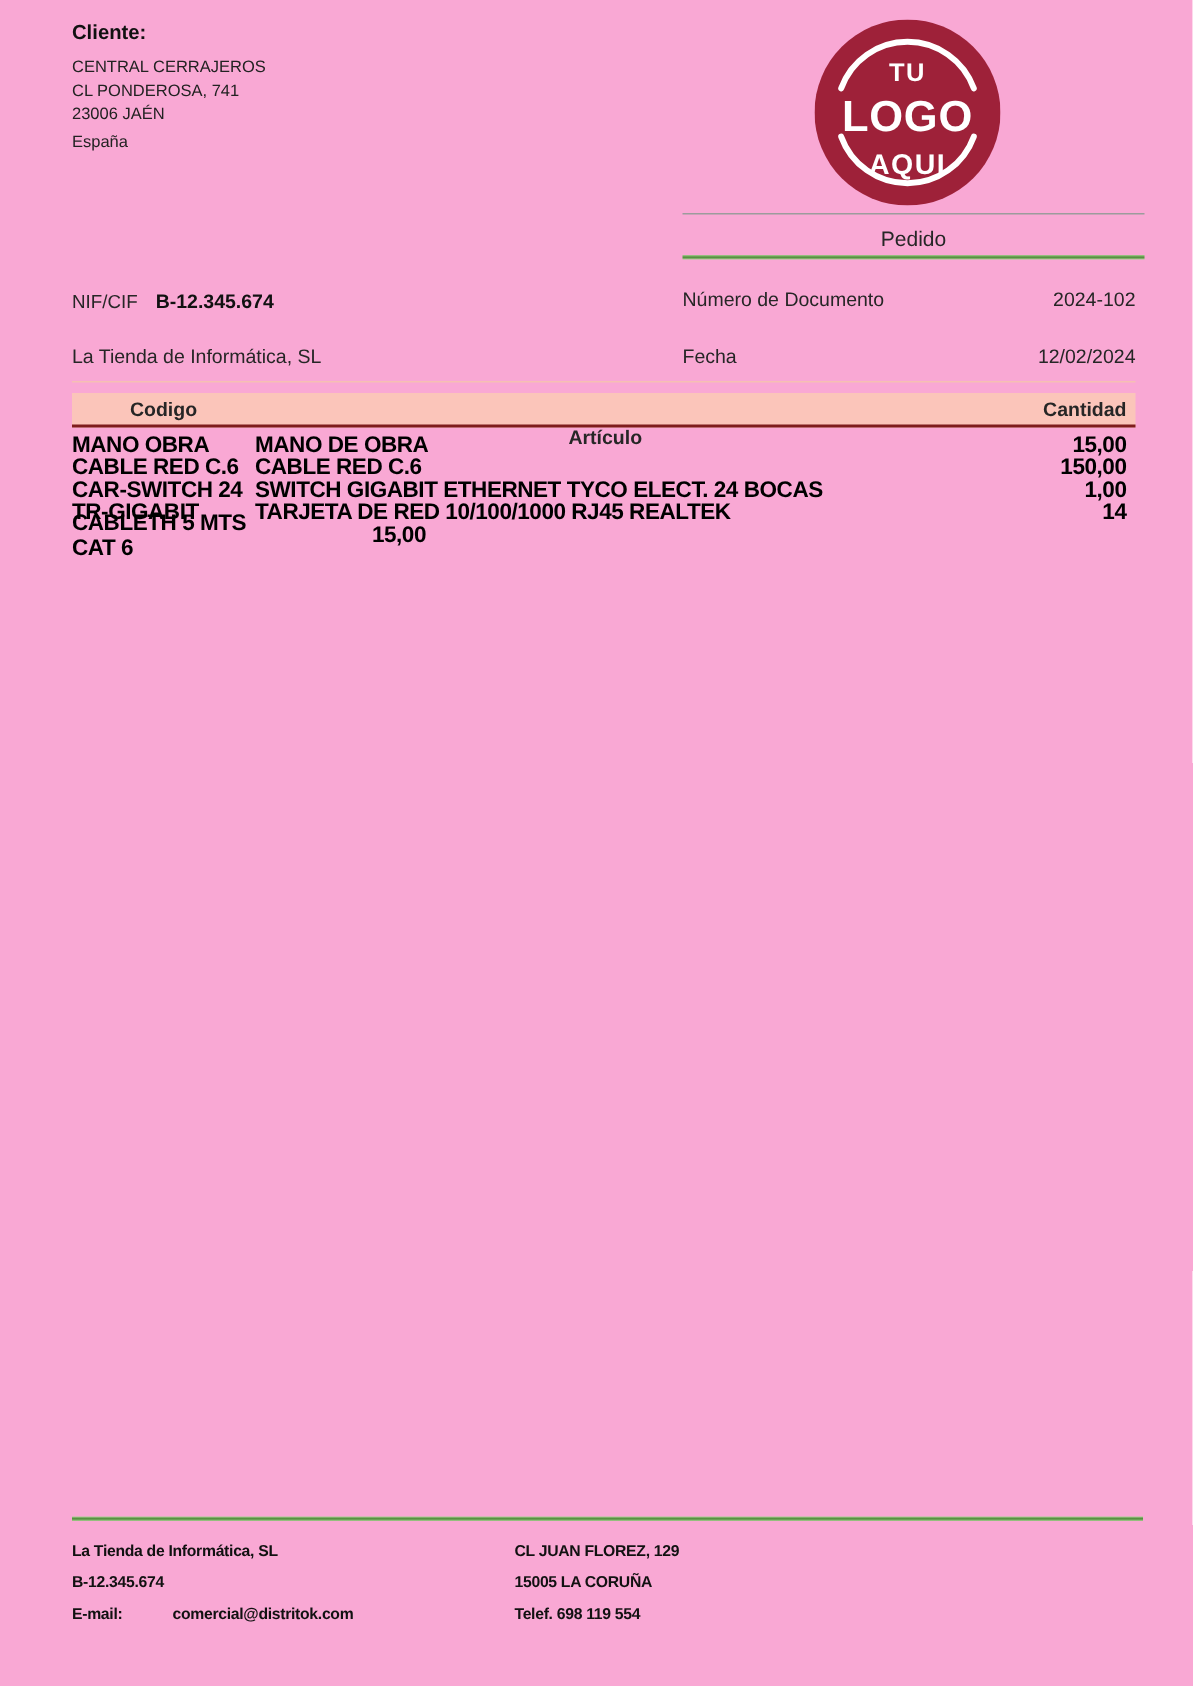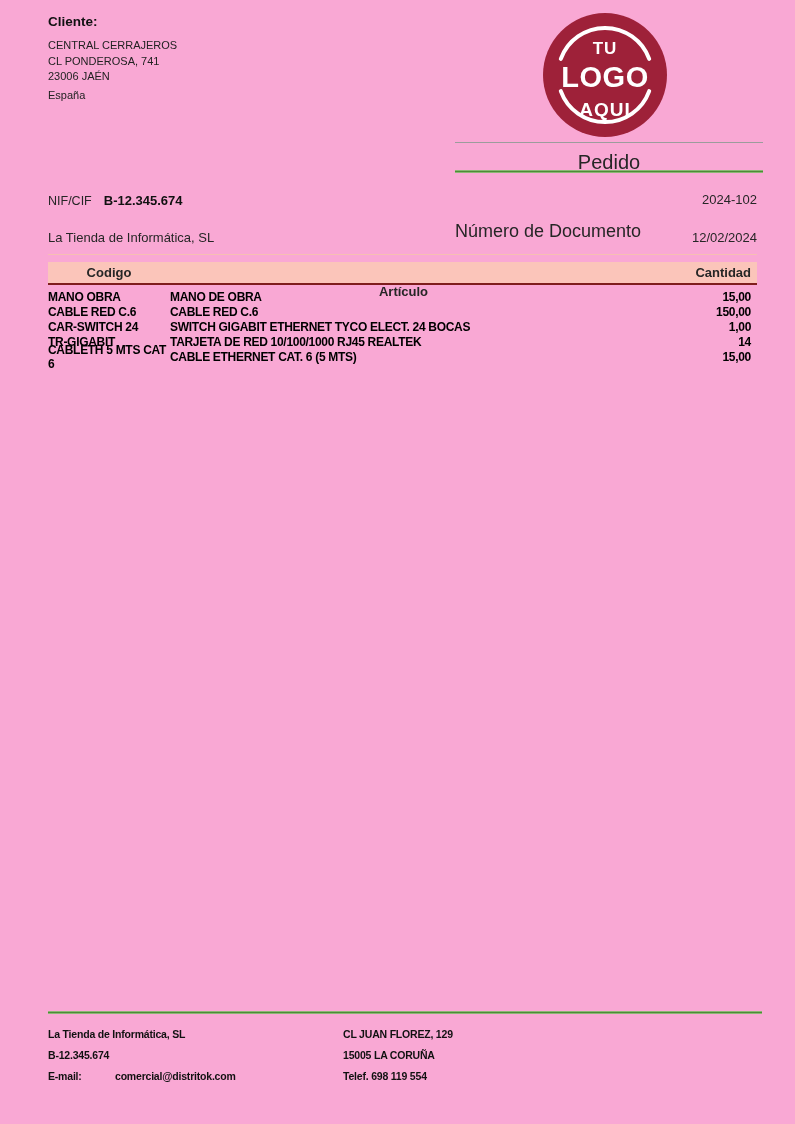--- a/index.html
+++ b/index.html
@@ -15,29 +15,29 @@
   .client-label { font-weight:bold; font-size:13.5px; color:#111; margin-bottom:9px; }
   .client-line { font-size:11px; color:#222; line-height:15.5px; }
   .client-country { margin-top:3px; }
 
   
   .logo { position:absolute; left:543px; top:13px; width:124px; height:124px; }
 
   
   .doc-title-rule-top { position:absolute; left:455px; top:142px; width:308px; height:1px; background:#9c9c9c; }
   .doc-title { position:absolute; left:455px; top:151px; width:308px; text-align:center;
-    font-size:20px; color:#262626; }
+    font-size:14px; color:#262626; }
   .doc-title-rule-bottom { position:absolute; left:455px; top:170px; width:308px; height:3px;
     background:linear-gradient(to bottom,#a9cc92,#4e8a37,#a9cc92); }
 
   
   .doc-field { position:absolute; left:455px; width:302px; display:flex; justify-content:space-between; }
   .doc-field-1 { top:192px; }
   .doc-field-2 { top:230px; }
-  .doc-field-label { font-size:18px; color:#262626;margin-top:29px; }
+  .doc-field-label { font-size:13px; color:#262626; }
   .doc-field-value { font-size:13px; color:#262626; }
 
   
   .nif-row { position:absolute; left:48px; top:193px; font-size:12.5px; color:#262626; }
   .nif-value { font-weight:bold; font-size:13px; margin-left:12px; color:#111; }
   .company-name { position:absolute; left:48px; top:230px; font-size:13px; color:#262626; }
 
   
   .table-top-rule { position:absolute; left:48px; top:254px; width:709px; height:1px; background:#f6bfb3; }
   .items-table { position:absolute; left:48px; top:262px; width:709px; }
@@ -48,21 +48,21 @@
   }
   .col-code   { width:122px; }
   .col-article{ flex:1; }
   .col-qty    { width:120px; }
   .items-head .col-code { text-align:center; }
   .items-head .col-article { text-align:center;margin-top:37px; }
   .items-head .col-qty { text-align:right; padding-right:6px; }
   .items-body { padding-top:4px; }
   .item-row {
     display:flex; height:15px; align-items:center;
-    font-weight:bold; font-size:12px; letter-spacing:-0.3px; color:#000;
+    font-weight:bold; font-size:15px; letter-spacing:-0.3px; color:#000;
   }
   .item-row .col-code { width:122px; }
   .item-row .col-article { flex:1; }
   .item-row .col-qty { text-align:right; padding-right:6px; }
 
   
   .footer-rule { position:absolute; left:48px; top:1011px; width:714px; height:3px;
     background:linear-gradient(to bottom,#a9cc92,#4e8a37,#a9cc92); }
   .footer { position:absolute; left:48px; top:1024px; width:714px;
     font-weight:bold; font-size:10.5px; letter-spacing:-0.2px; color:#111; }
@@ -138,21 +138,20 @@
           <div class="col-article">SWITCH GIGABIT ETHERNET TYCO ELECT. 24 BOCAS</div>
           <div class="col-qty">1,00</div>
         </div>
         <div class="item-row">
           <div class="col-code">TR-GIGABIT</div>
           <div class="col-article">TARJETA DE RED 10/100/1000 RJ45 REALTEK</div>
           <div class="col-qty">14</div>
         </div>
         <div class="item-row">
           <div class="col-code">CABLETH 5 MTS CAT 6</div>
-          <div class="col-article">CABLE ETHERNET CAT. 6 (5 MTS)</div>
           <div class="col-qty">15,00</div>
         </div>
       </div>
   </div>
 
   <div class="footer-rule"></div>
   <div class="footer">
     <div class="footer-grid">
       <div class="footer-col-left">
         <div class="footer-line">La Tienda de Informática, SL</div>

